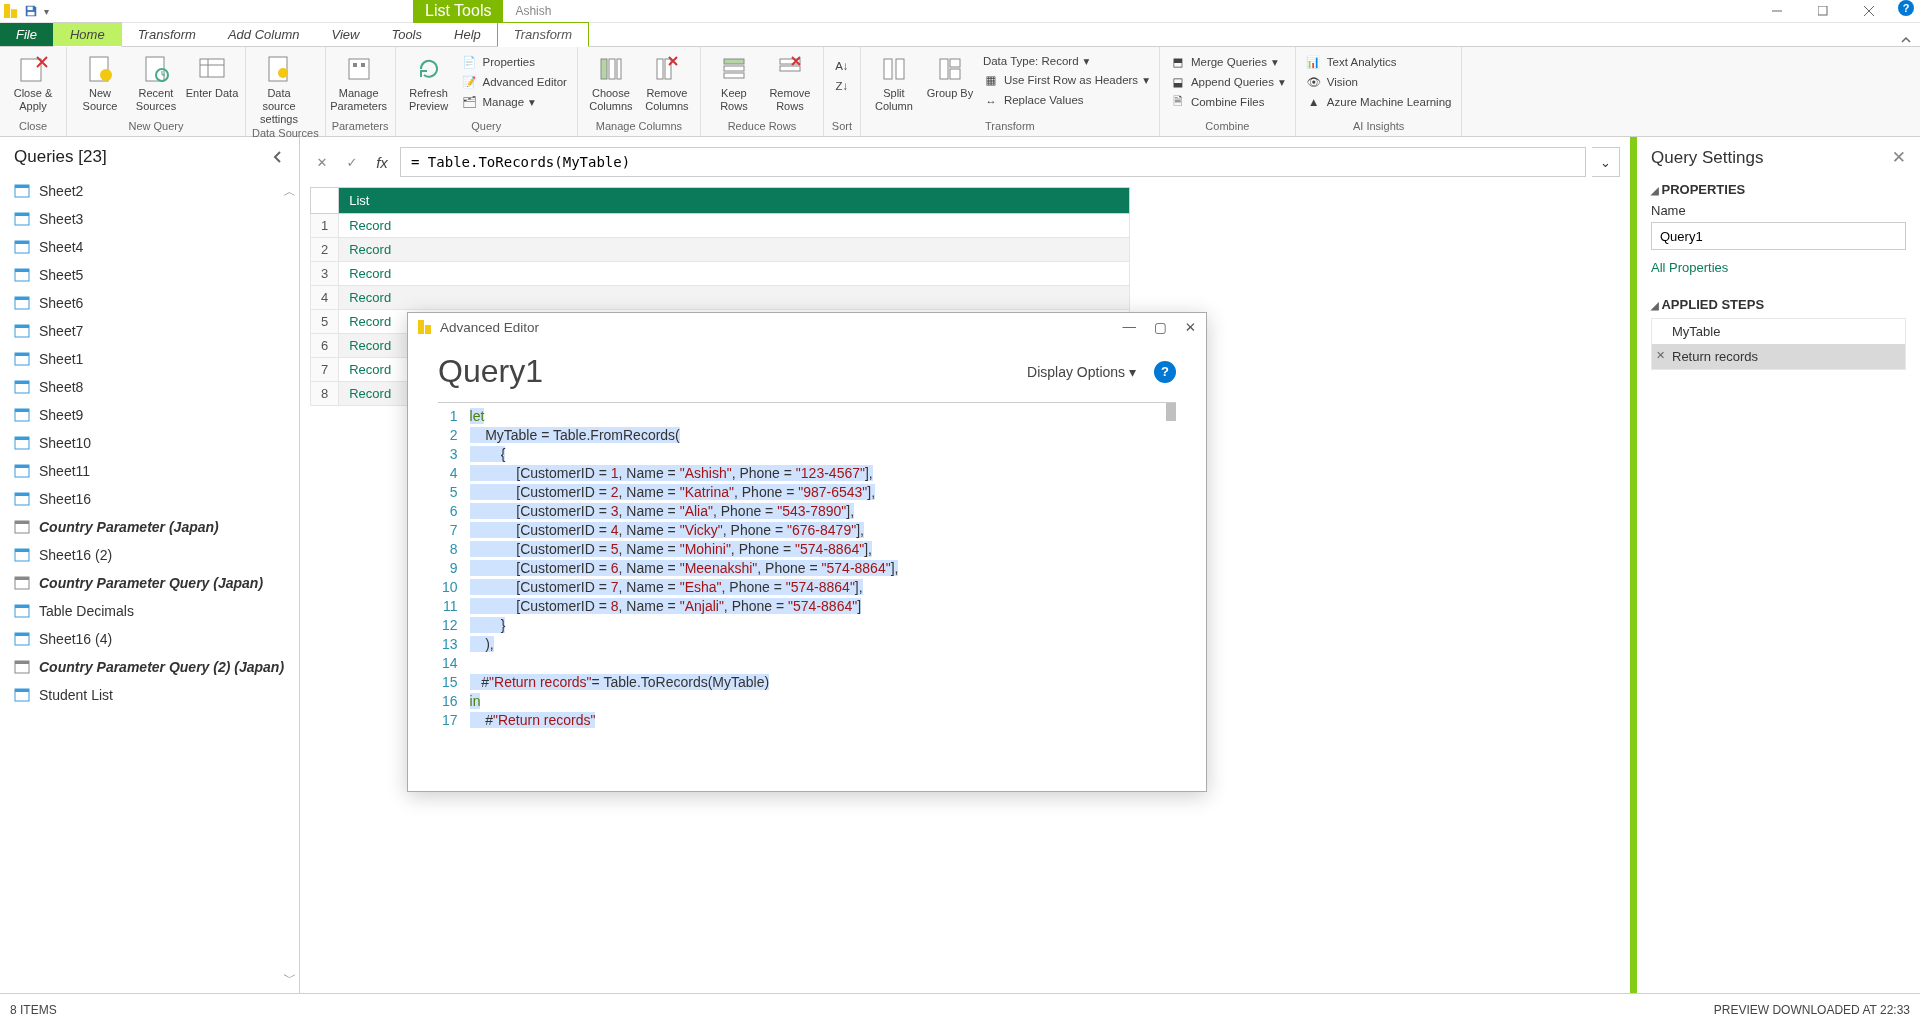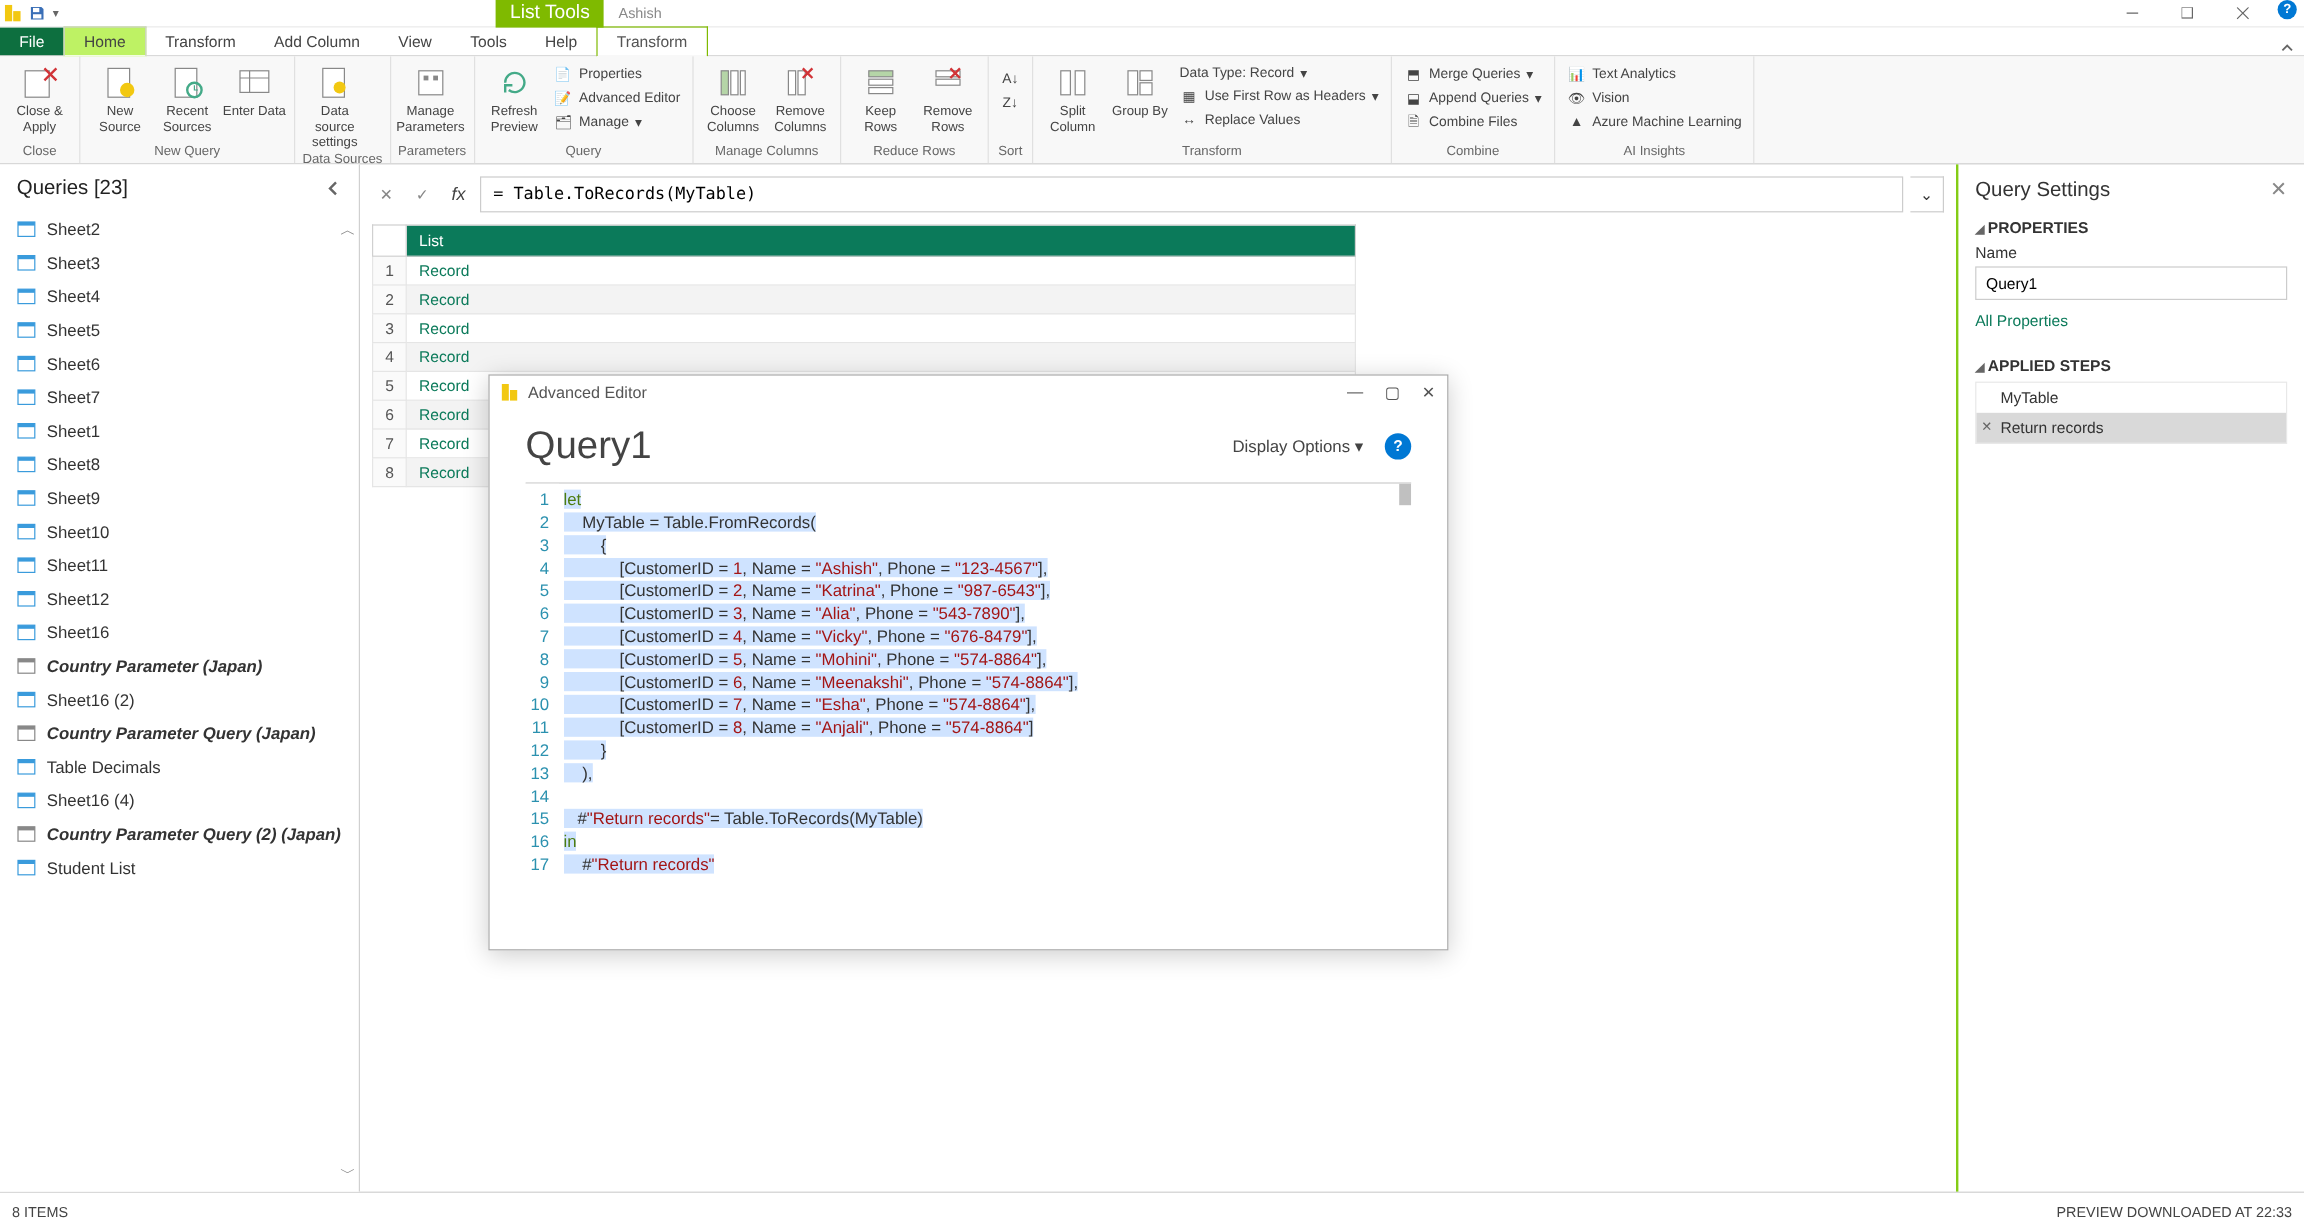--- a/index.html
+++ b/index.html
@@ -11,21 +11,21 @@
 .titlebar .qat svg { width: 14px; height: 14px; }
 .titlebar .context-tab { background: #7fba00; color: #fff; padding: 3px 12px; font-size: 16px; margin-left: 360px; }
 .titlebar .title-text { padding: 3px 12px; color: #888; font-size: 12px; }
 .titlebar .wincontrols { margin-left: auto; display: flex; }
 .titlebar .wincontrols .wc { width: 46px; height: 23px; display: flex; align-items: center; justify-content: center; color: #666; }
 .titlebar .wincontrols .wc svg { width: 10px; height: 10px; }
 .titlebar .help-circle { width: 16px; height: 16px; background: #0078d4; color:#fff; border-radius: 50%; display:flex; align-items:center; justify-content:center; font-size:11px; font-weight:bold; margin: 0 6px;}
 
 
 .tabstrip { height: 24px; display: flex; align-items: flex-end; background: #fff; border-bottom: 1px solid #d0d0d0; }
-.tabstrip .tab { padding: 4px 16px; font-size: 13px; color: #444; cursor: pointer; }
+.tabstrip .tab { padding: 4px 16px; font-size: 13px; color: #444; cursor: pointer; font-style: italic; }
 .tabstrip .tab.file { background: #0d6f3f; color: #fff; }
 .tabstrip .tab.active { border: 1px solid #d0d0d0; border-bottom: 1px solid #fff; background: #bef264; margin-bottom:-1px; }
 .tabstrip .collapse { margin-left: auto; padding: 0 8px; color: #666; display:flex; align-items:center; }
 
 
 .ribbon { height: 90px; background: #f8f8f8; border-bottom: 1px solid #d0d0d0; display: flex; }
 .ribgroup { border-right: 1px solid #e0e0e0; display: flex; flex-direction: column; justify-content: space-between; padding: 2px 6px 2px 6px; }
 .ribgroup .items { display: flex; align-items: flex-start; gap: 2px; flex:1; }
 .ribgroup .grouplabel { text-align: center; font-size: 11px; color: #666; padding-bottom: 2px; }
 .bigbtn { width: 54px; display: flex; flex-direction: column; align-items: center; padding-top: 4px; cursor: pointer; }
@@ -55,21 +55,21 @@
 
 .datagrid { padding: 0 10px; }
 .datagrid table { border-collapse: collapse; width: 820px; }
 .datagrid th { background:#0b7a5a; color:#fff; text-align:left; padding:5px 10px; font-weight:normal; font-size:13px; border:1px solid #d0d0d0;}
 .datagrid th.rownum-hdr { background:#fff; width:28px; }
 .datagrid td { border:1px solid #e5e5e5; padding:4px 10px; font-size:13px; }
 .datagrid td.rownum { text-align:center; color:#555; background:#fafafa; width:28px; }
 .datagrid td.rec { color:#0b7a5a; }
 .datagrid tr.alt td.rec { background:#f3f3f3; }
 
-.rightpanel { width: 290px; border-left:2px solid #84cc16; padding: 10px 14px; }
+.rightpanel { width: 290px; border-left:7px solid #84cc16; padding: 10px 14px; }
 .rightpanel .rhdr { display:flex; align-items:center; font-size:17px; color:#333; margin-bottom:14px; }
 .rightpanel .rhdr .close { margin-left:auto; color:#888; cursor:pointer; }
 .rightpanel .sechdr { font-size:13px; font-weight:bold; color:#333; margin: 6px 0; }
 .rightpanel .sechdr::before { content:"◢ "; font-size:10px; color:#666; }
 .rightpanel .fldlabel { font-size:13px; color:#333; margin:6px 0 4px; }
 .rightpanel input.nm { width:100%; height:28px; border:1px solid #ccc; padding:0 8px; font-size:13px; }
 .rightpanel .link { color:#0b7a5a; font-size:13px; margin-top:10px; display:block; cursor:pointer; }
 .steps { border:1px solid #e8e8e8; }
 .step { padding:5px 20px; font-size:13px; cursor:pointer; position:relative; }
 .step.sel { background:#d9d9d9; }
@@ -500,27 +500,20 @@
             <rect x="1" y="2" width="14" height="12" fill="#fff" stroke="#3a9bdc"></rect>
             <rect x="1" y="2" width="14" height="3" fill="#3a9bdc"></rect>
           </svg>
           <span>Sheet11</span>
         </div>
         <div class="qitem">
           <svg class="qicon-table" viewBox="0 0 16 16">
             <rect x="1" y="2" width="14" height="12" fill="#fff" stroke="#3a9bdc"></rect>
             <rect x="1" y="2" width="14" height="3" fill="#3a9bdc"></rect>
           </svg>
-          <span>Sheet12</span>
-        </div>
-        <div class="qitem">
-          <svg class="qicon-table" viewBox="0 0 16 16">
-            <rect x="1" y="2" width="14" height="12" fill="#fff" stroke="#3a9bdc"></rect>
-            <rect x="1" y="2" width="14" height="3" fill="#3a9bdc"></rect>
-          </svg>
           <span>Sheet16</span>
         </div>
         <div class="qitem param">
           <svg class="qicon-table" viewBox="0 0 16 16">
             <rect x="1" y="2" width="14" height="12" fill="#fff" stroke="#888"></rect>
             <rect x="1" y="2" width="14" height="3" fill="#888"></rect>
           </svg>
           <span>Country Parameter (Japan)</span>
         </div>
         <div class="qitem">

